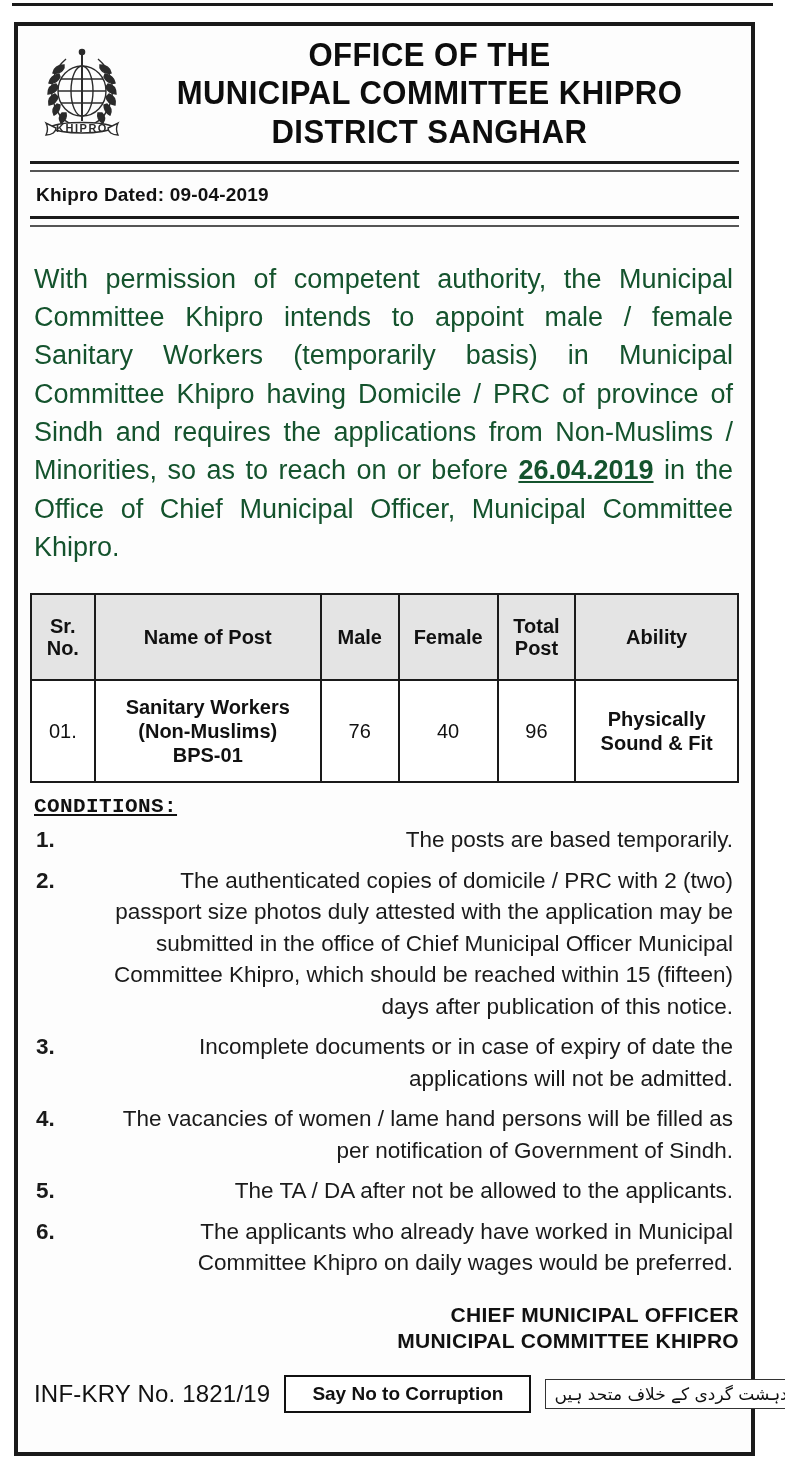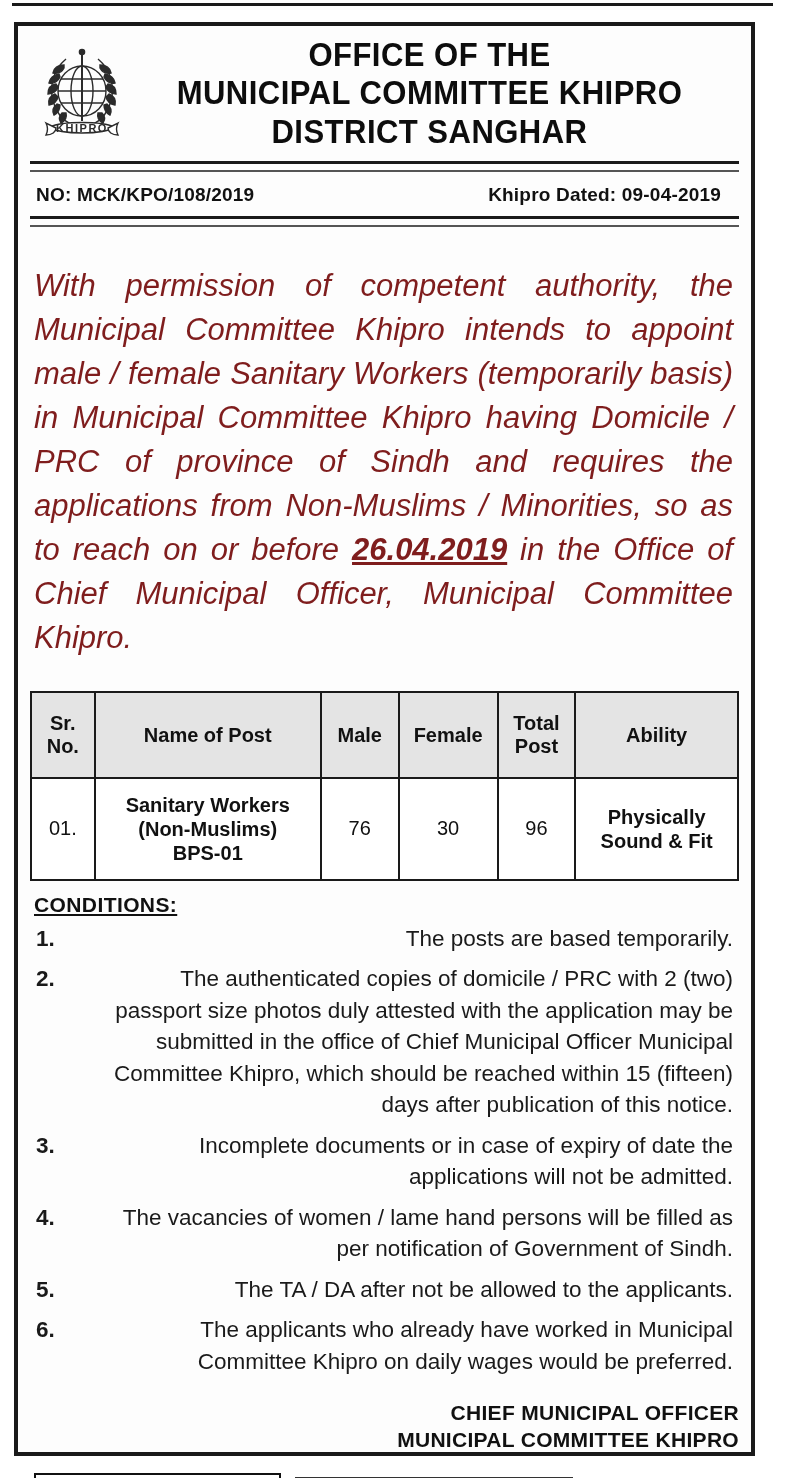--- a/index.html
+++ b/index.html
@@ -107,27 +107,26 @@
     font-weight: bold;
     letter-spacing: 3px;
     transform: scaleX(0.88);
     border-bottom: 5px solid #0d0d0d;
     padding-bottom: 2px;
     line-height: 1.05;
   }
 
   
   .intro {
-    font-size: 31px;
+    font-size: 27px;
     line-height: 1.42;
     text-align: justify;
     text-justify: inter-word;
     padding: 6px 6px 0 4px;
-    color: #7f1d1d;
-    font-style: italic;
+    color: #14532d;
   }
   .intro .bold-ul {
     font-weight: bold;
     text-decoration: underline;
   }
 
   
   table.vac-table {
     width: 100%;
     border-collapse: collapse;
@@ -172,20 +171,21 @@
   .col-total  { width: 11%; }
   .col-abil   { width: 23%; }
 
   
   .cond-head {
     font-size: 21px;
     font-weight: bold;
     text-decoration: underline;
     padding: 2px 0 6px 4px;
     letter-spacing: 0.4px;
+    font-family: Liberation Mono, monospace;
   }
   ol.conditions {
     list-style: none;
     margin: 0;
     padding: 0 6px 0 4px;
   }
   ol.conditions > li {
     display: flex;
     font-size: 22.5px;
     line-height: 1.40;
@@ -289,21 +289,20 @@
     <div class="office-titles">
       <div class="line l1">OFFICE OF THE</div>
       <div class="line l2">MUNICIPAL COMMITTEE KHIPRO</div>
       <div class="line l3">DISTRICT SANGHAR</div>
     </div>
   </div>
 
   <div class="double-rule"></div>
 
   <div class="refline">
-    <div class="left">NO: MCK/KPO/108/2019</div>
     <div class="right">Khipro Dated: 09-04-2019</div>
   </div>
 
   <div class="double-rule2"></div>
 
 
   <p class="intro"><span>With permission of competent authority, the Municipal Committee Khipro intends to appoint male / female Sanitary Workers (temporarily basis) in Municipal Committee Khipro having Domicile / PRC of province of Sindh and requires the applications from Non-Muslims / Minorities, so as to reach on or before </span><span class="bold-ul">26.04.2019</span><span> in the Office of Chief Municipal Officer, Municipal Committee Khipro.</span></p>
 
   <table class="vac-table">
     <colgroup>
@@ -326,21 +325,21 @@
     </thead>
     <tbody>
       <tr>
         <td class="sr">01.</td>
         <td class="post-name">
           <div>Sanitary Workers</div>
           <div>(Non-Muslims)</div>
           <div>BPS-01</div>
         </td>
         <td class="num">76</td>
-        <td class="num">30</td>
+        <td class="num">40</td>
         <td class="num">96</td>
         <td class="ability">Physically Sound &amp; Fit</td>
       </tr>
     </tbody>
   </table>
 
   <div class="cond-head">CONDITIONS:</div>
   <ol class="conditions">
     <li>
       <span class="num">1.</span>
@@ -367,17 +366,18 @@
       <span class="txt">The applicants who already have worked in Municipal Committee Khipro on daily wages would be preferred.</span>
     </li>
   </ol>
 
   <div class="signature">
     <div>CHIEF MUNICIPAL OFFICER</div>
     <div>MUNICIPAL COMMITTEE KHIPRO</div>
   </div>
 
   <div class="footer">
+    <div class="inf-no">INF-KRY No. 1821/19</div>
     <div class="corruption-box">Say No to Corruption</div>
     <div class="urdu-box">ہم دہشت گردی کے خلاف متحد ہیں</div>
   </div>
 
 </div>
 
 </body></html>

